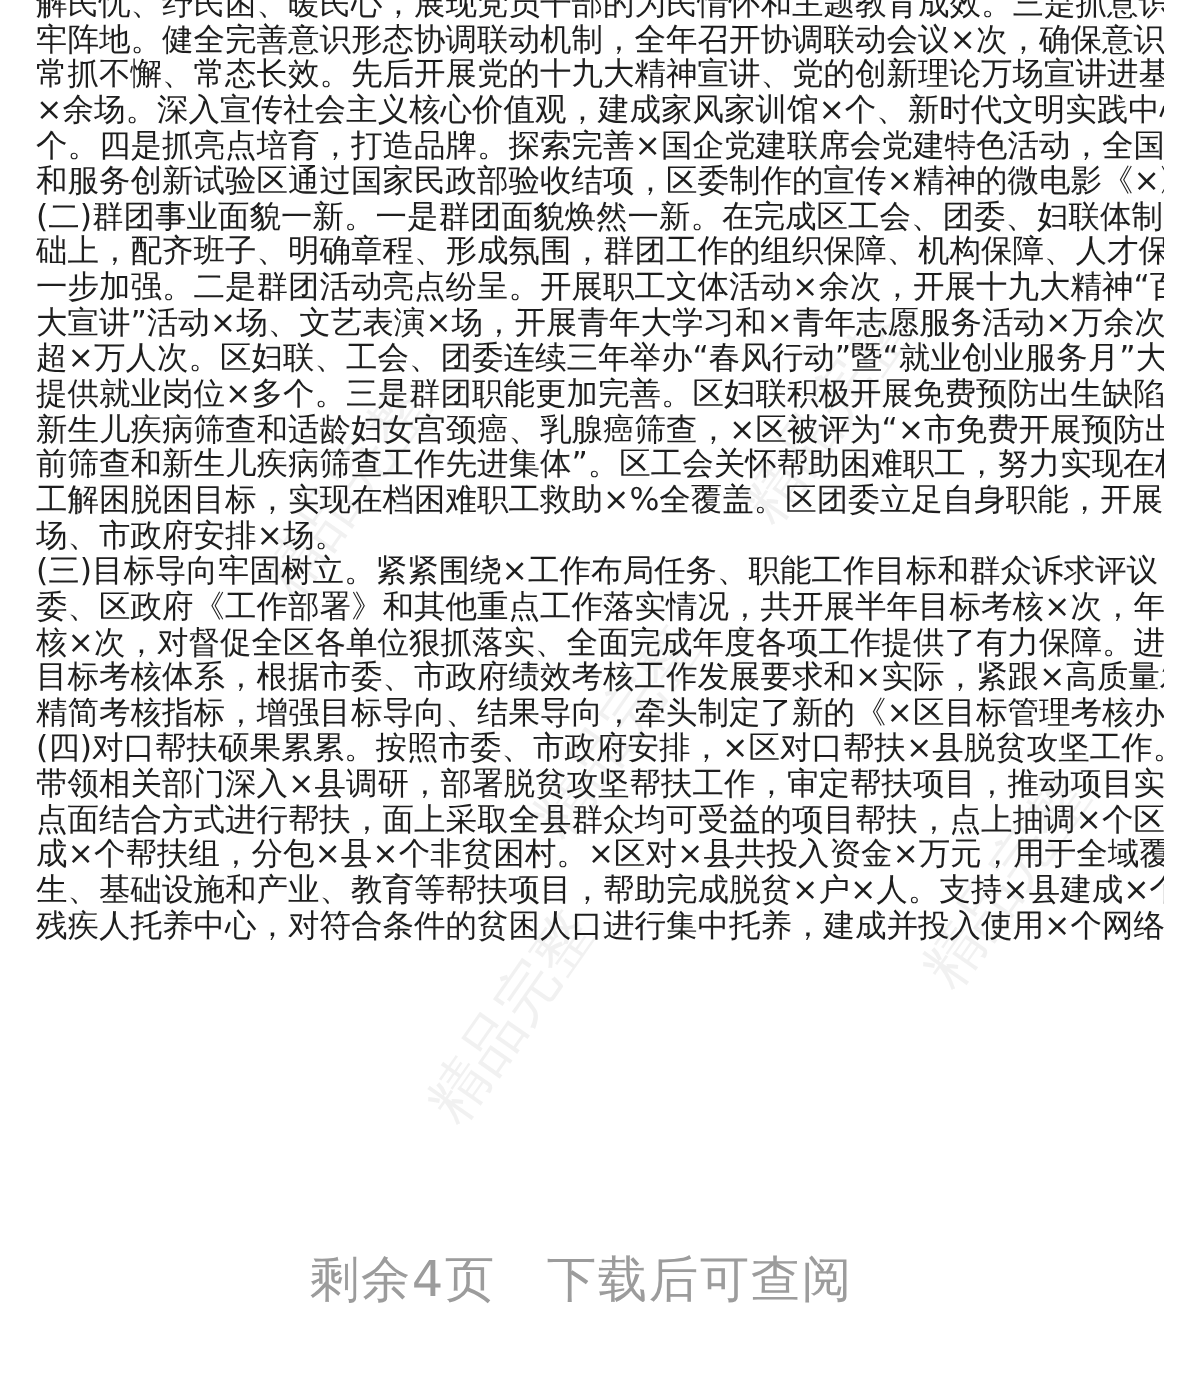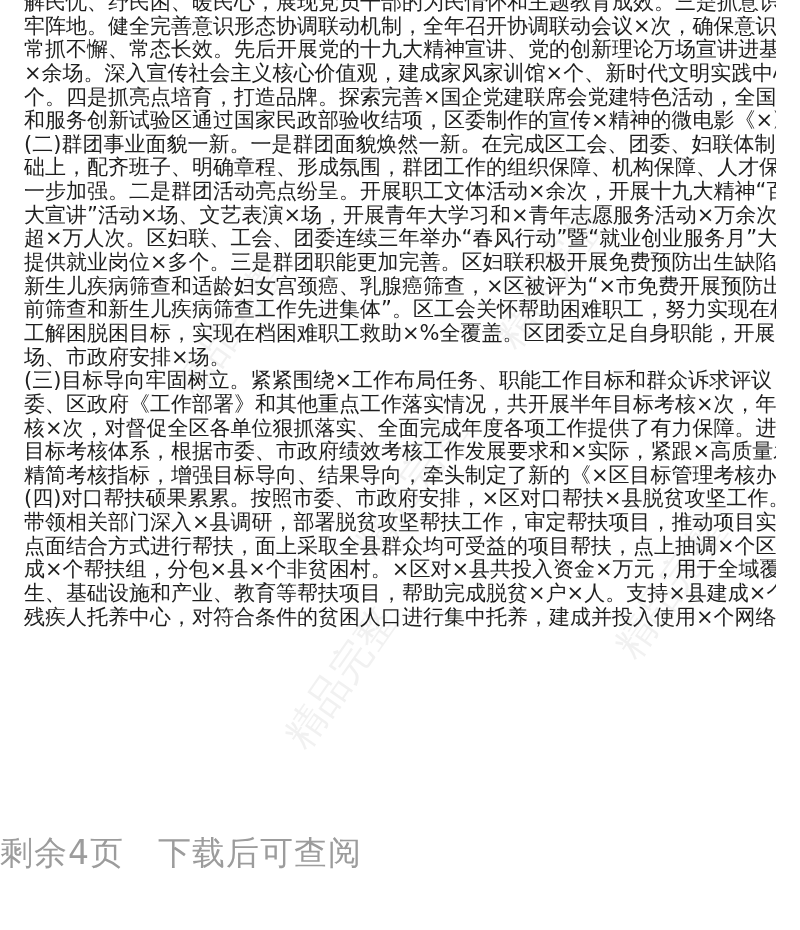--- a/index.html
+++ b/index.html
@@ -57,20 +57,21 @@
       color: rgba(180,180,180,0.18);
       font-size: 40px;
       transform: rotate(-55deg);
       white-space: nowrap;
     }
     .footer-note {
       position: absolute;
       left: 0;
       top: 830px;
       width: 775px;
+      text-align: center;
       color: #9c9c9c;
       font-size: 33px;
       line-height: 46px;
       letter-spacing: 1px;
     }
     .footer-note .gap {
       display: inline-block;
       width: 34px;
     }
   </style>

